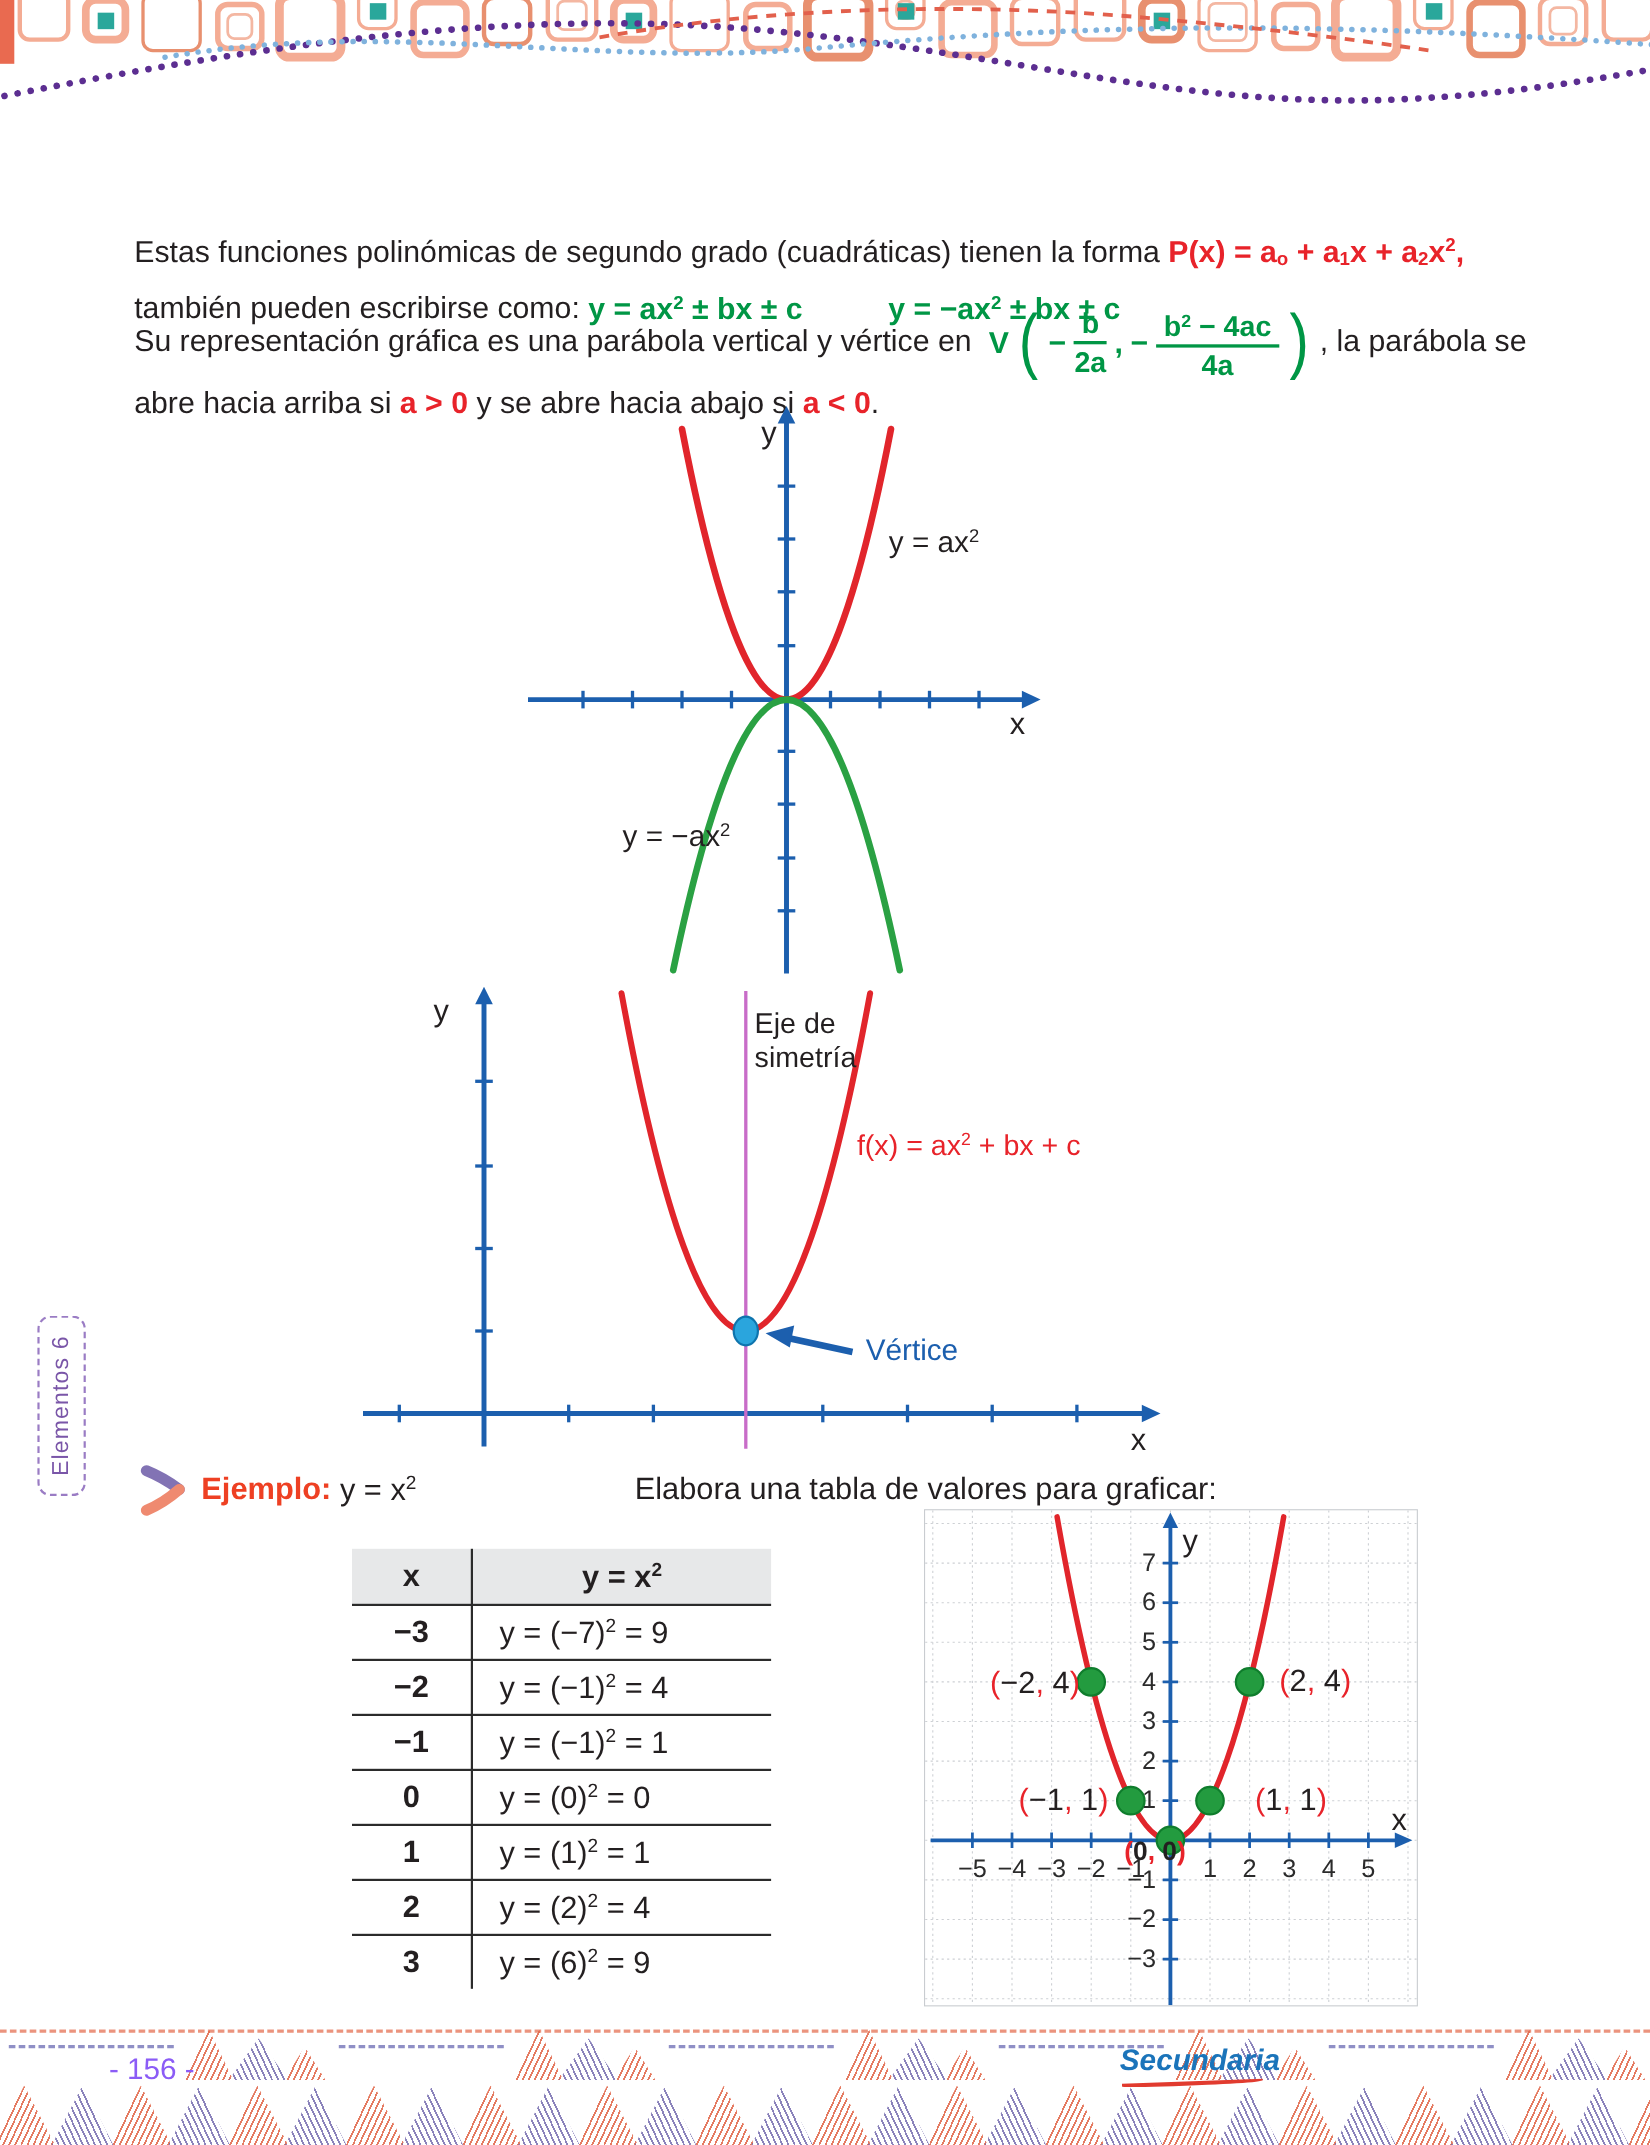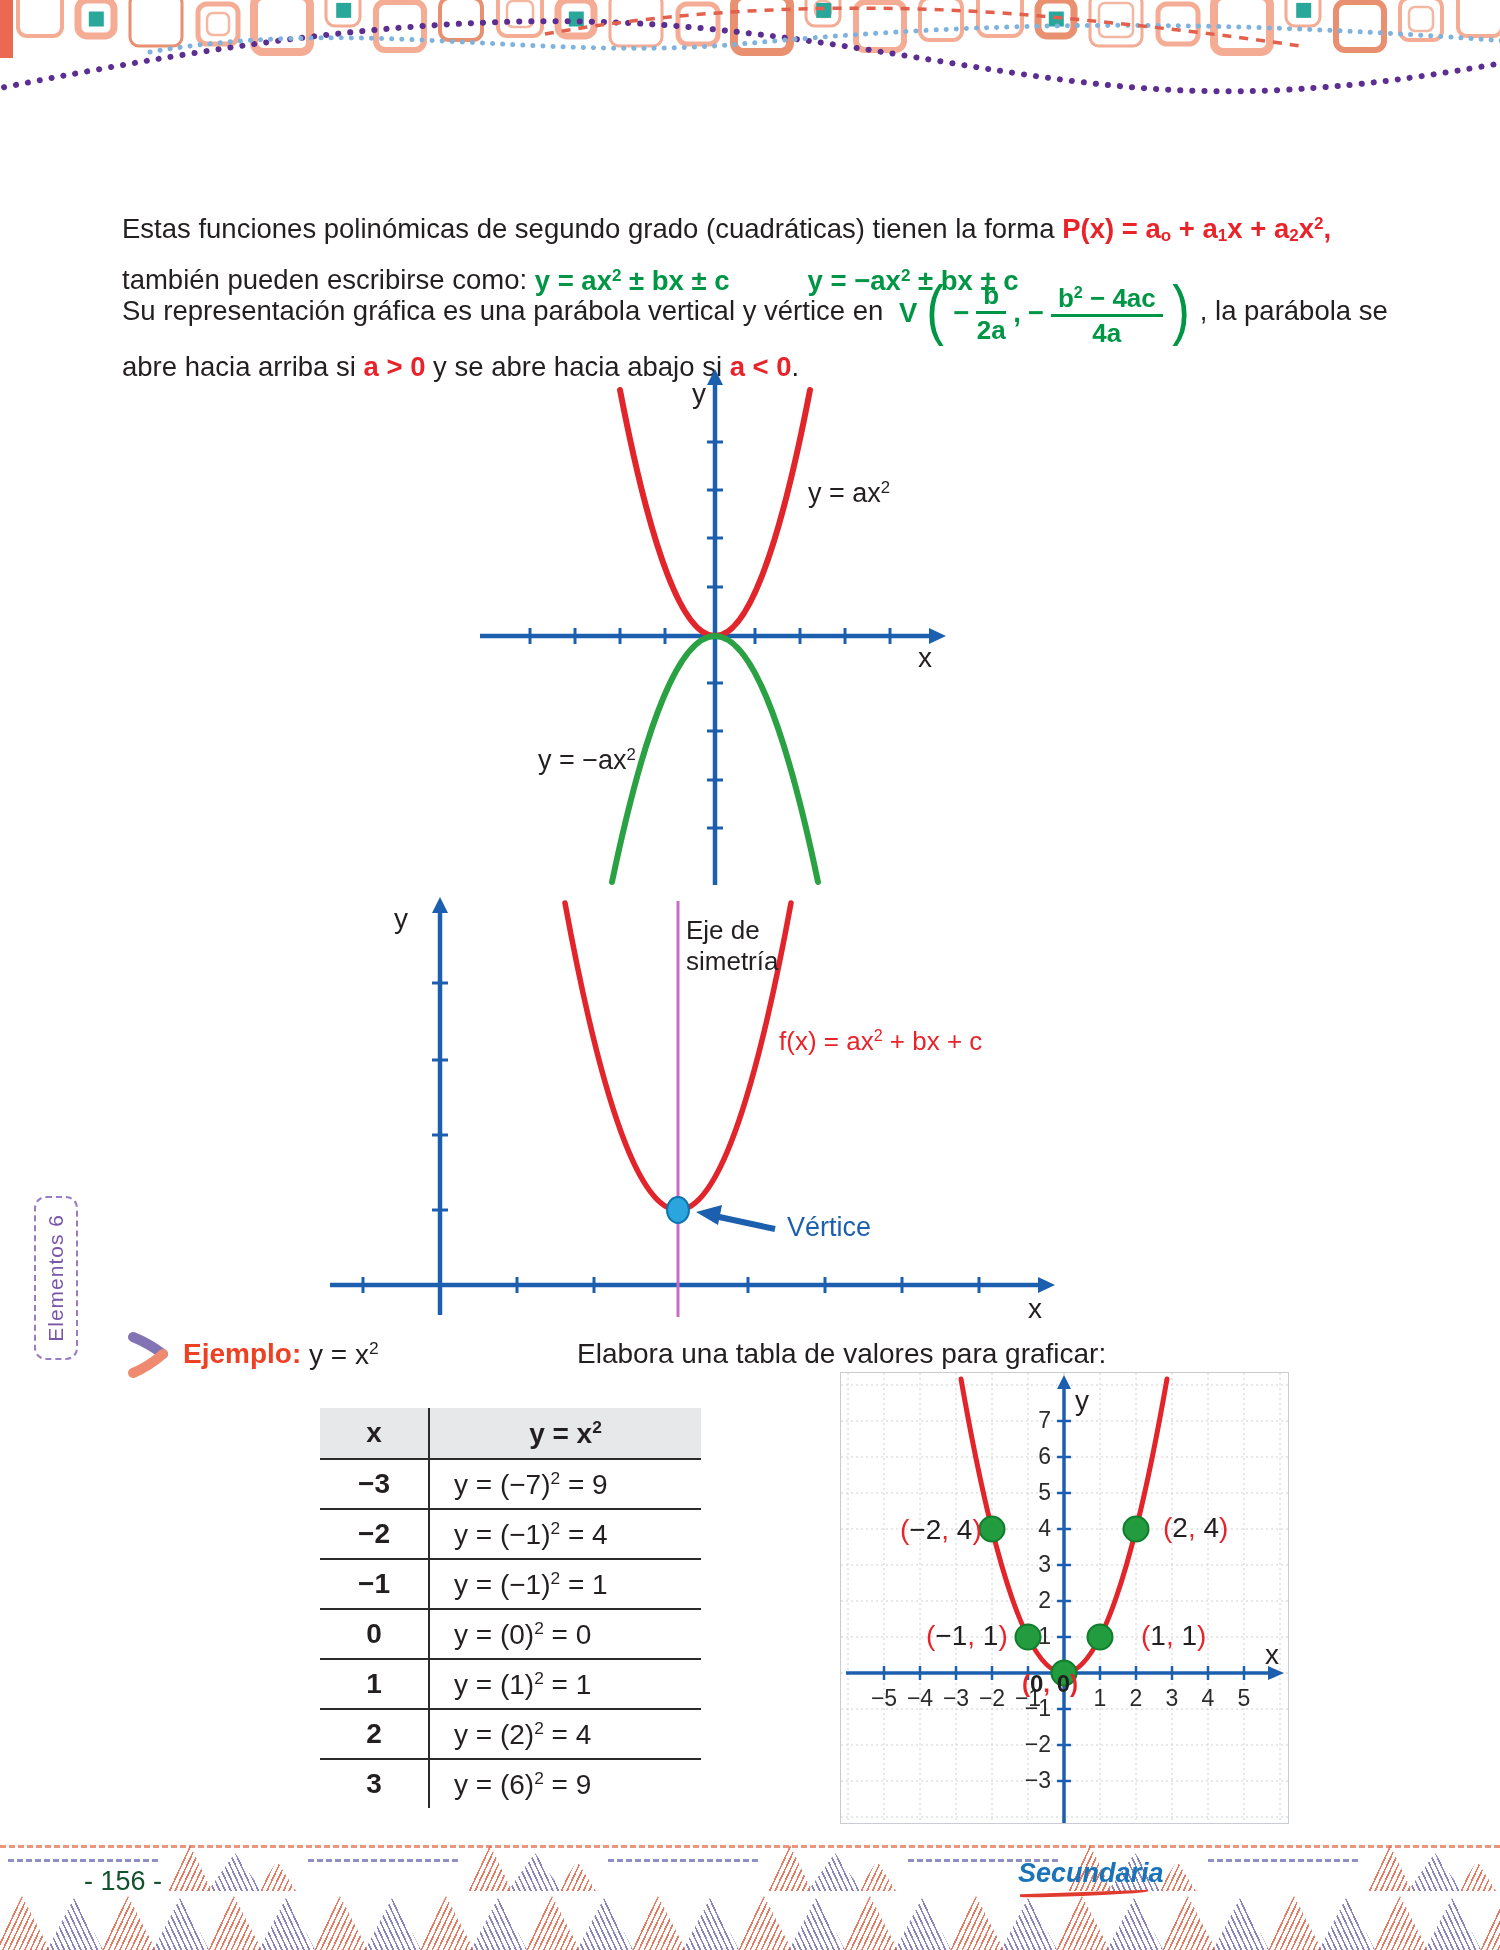--- a/index.html
+++ b/index.html
@@ -70,21 +70,21 @@
   .sidebar-tab .vtext{writing-mode:vertical-rl;transform:rotate(180deg);font-size:21px;color:#7a56a8;letter-spacing:1px;}
 
   
   #footer{position:absolute;left:0;top:1843px;width:1500px;height:107px;overflow:hidden;}
   .dash-red{position:absolute;border-top:3px dashed #e77a5e;opacity:.8;}
   .dash-purp{position:absolute;border-top:3px dashed #8f8fc6;}
   .tri{position:absolute;}
   .tri-red{background:repeating-linear-gradient(115deg, rgba(224,100,70,.85) 0 1.6px, rgba(255,255,255,0) 1.6px 5px);}
   .tri-blue{background:repeating-linear-gradient(65deg, rgba(110,100,170,.8) 0 1.6px, rgba(255,255,255,0) 1.6px 5px);}
   .tri-up{clip-path:polygon(50% 0, 100% 100%, 0 100%);}
-  .page-number{position:absolute;left:84px;top:1866px;font-size:27px;color:#14532d;z-index:5;}
+  .page-number{position:absolute;left:99px;top:1866px;font-size:27px;color:#8b5cf6;z-index:5;}
   .brand{position:absolute;left:1018px;top:1858px;font-size:27px;font-weight:bold;font-style:italic;color:#1b74ba;z-index:5;}
   .brand-swoosh{position:absolute;left:1020px;top:1892px;width:128px;height:4px;background:#e13b2f;
                 border-radius:0 0 70% 40%;transform:rotate(-2deg);z-index:5;}
 </style>
 </head>
 <body>
 
 <div class="page">
 
   <svg id="topband">
@@ -176,21 +176,21 @@
       <line x1="327" y1="318" x2="343" y2="318" stroke="#1c5fae" stroke-width="3"></line>
       <line x1="327" y1="366" x2="343" y2="366" stroke="#1c5fae" stroke-width="3"></line>
       <line x1="327" y1="415" x2="343" y2="415" stroke="#1c5fae" stroke-width="3"></line>
       <line x1="327" y1="463" x2="343" y2="463" stroke="#1c5fae" stroke-width="3"></line>
       <path d="M 240 25 Q 335 517 430 25" stroke="#e1252b" stroke-width="6" fill="none" stroke-linecap="round"></path>
       <path d="M 232 517 Q 335 25 438 517" stroke="#2aa143" stroke-width="6" fill="none" stroke-linecap="round"></path>
     </svg>
   <span class="axis-letter" style="left:692px;top:378px;">y</span>
   <span class="axis-letter" style="left:918px;top:642px;">x</span>
   <span class="glabel" style="left:808px;top:478px;"><span>y = ax</span><span class="sup">2</span></span>
-  <span class="glabel" style="left:538px;top:745px;"><span>y = −ax</span><span class="sup">2</span></span>
+  <span class="glabel" style="left:566px;top:745px;"><span>y = −ax</span><span class="sup">2</span></span>
 
   <svg id="svg-g2" class="abs" style="left:270px;top:895px;" width="800" height="435">
       <line x1="60" y1="390" x2="775" y2="390" stroke="#1c5fae" stroke-width="4.5"></line>
       <polygon points="785,390 768,382 768,398" fill="#1c5fae"></polygon>
       <line x1="170" y1="12" x2="170" y2="420" stroke="#1c5fae" stroke-width="4.5"></line>
       <polygon points="170,2 162,18 178,18" fill="#1c5fae"></polygon>
       <line x1="93" y1="382" x2="93" y2="398" stroke="#1c5fae" stroke-width="3"></line>
       <line x1="247" y1="382" x2="247" y2="398" stroke="#1c5fae" stroke-width="3"></line>
       <line x1="324" y1="382" x2="324" y2="398" stroke="#1c5fae" stroke-width="3"></line>
       <line x1="478" y1="382" x2="478" y2="398" stroke="#1c5fae" stroke-width="3"></line>

